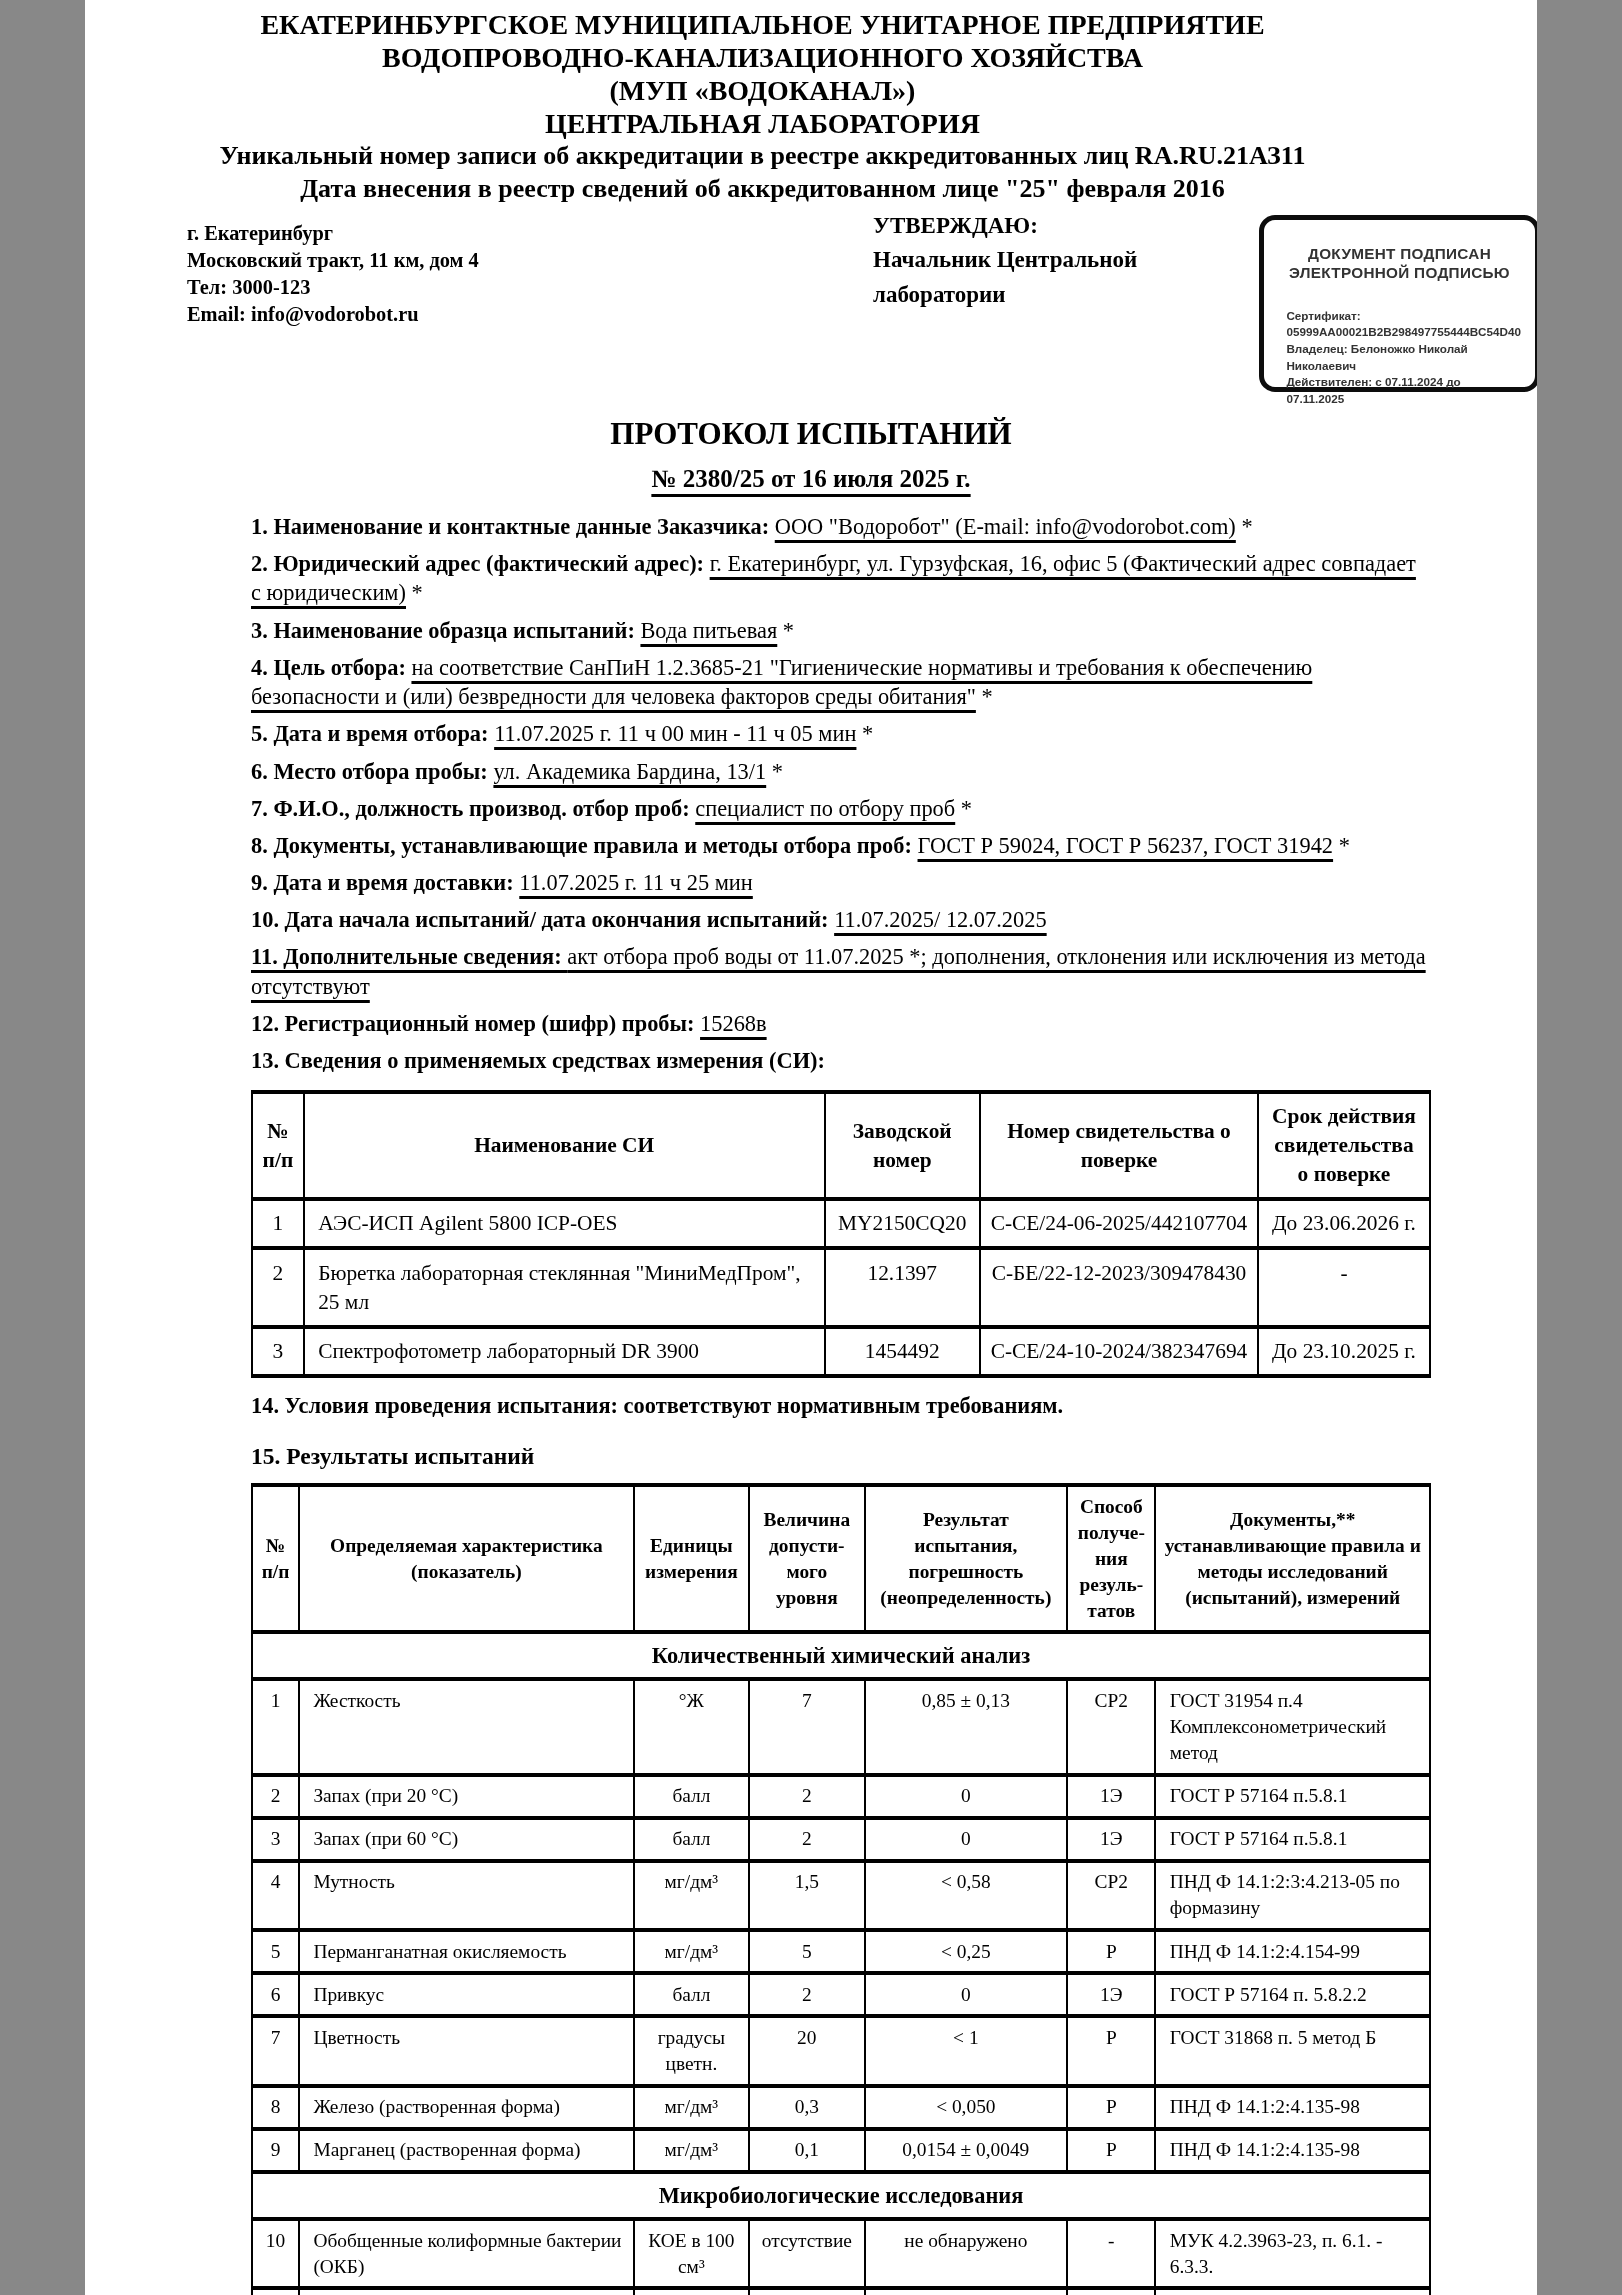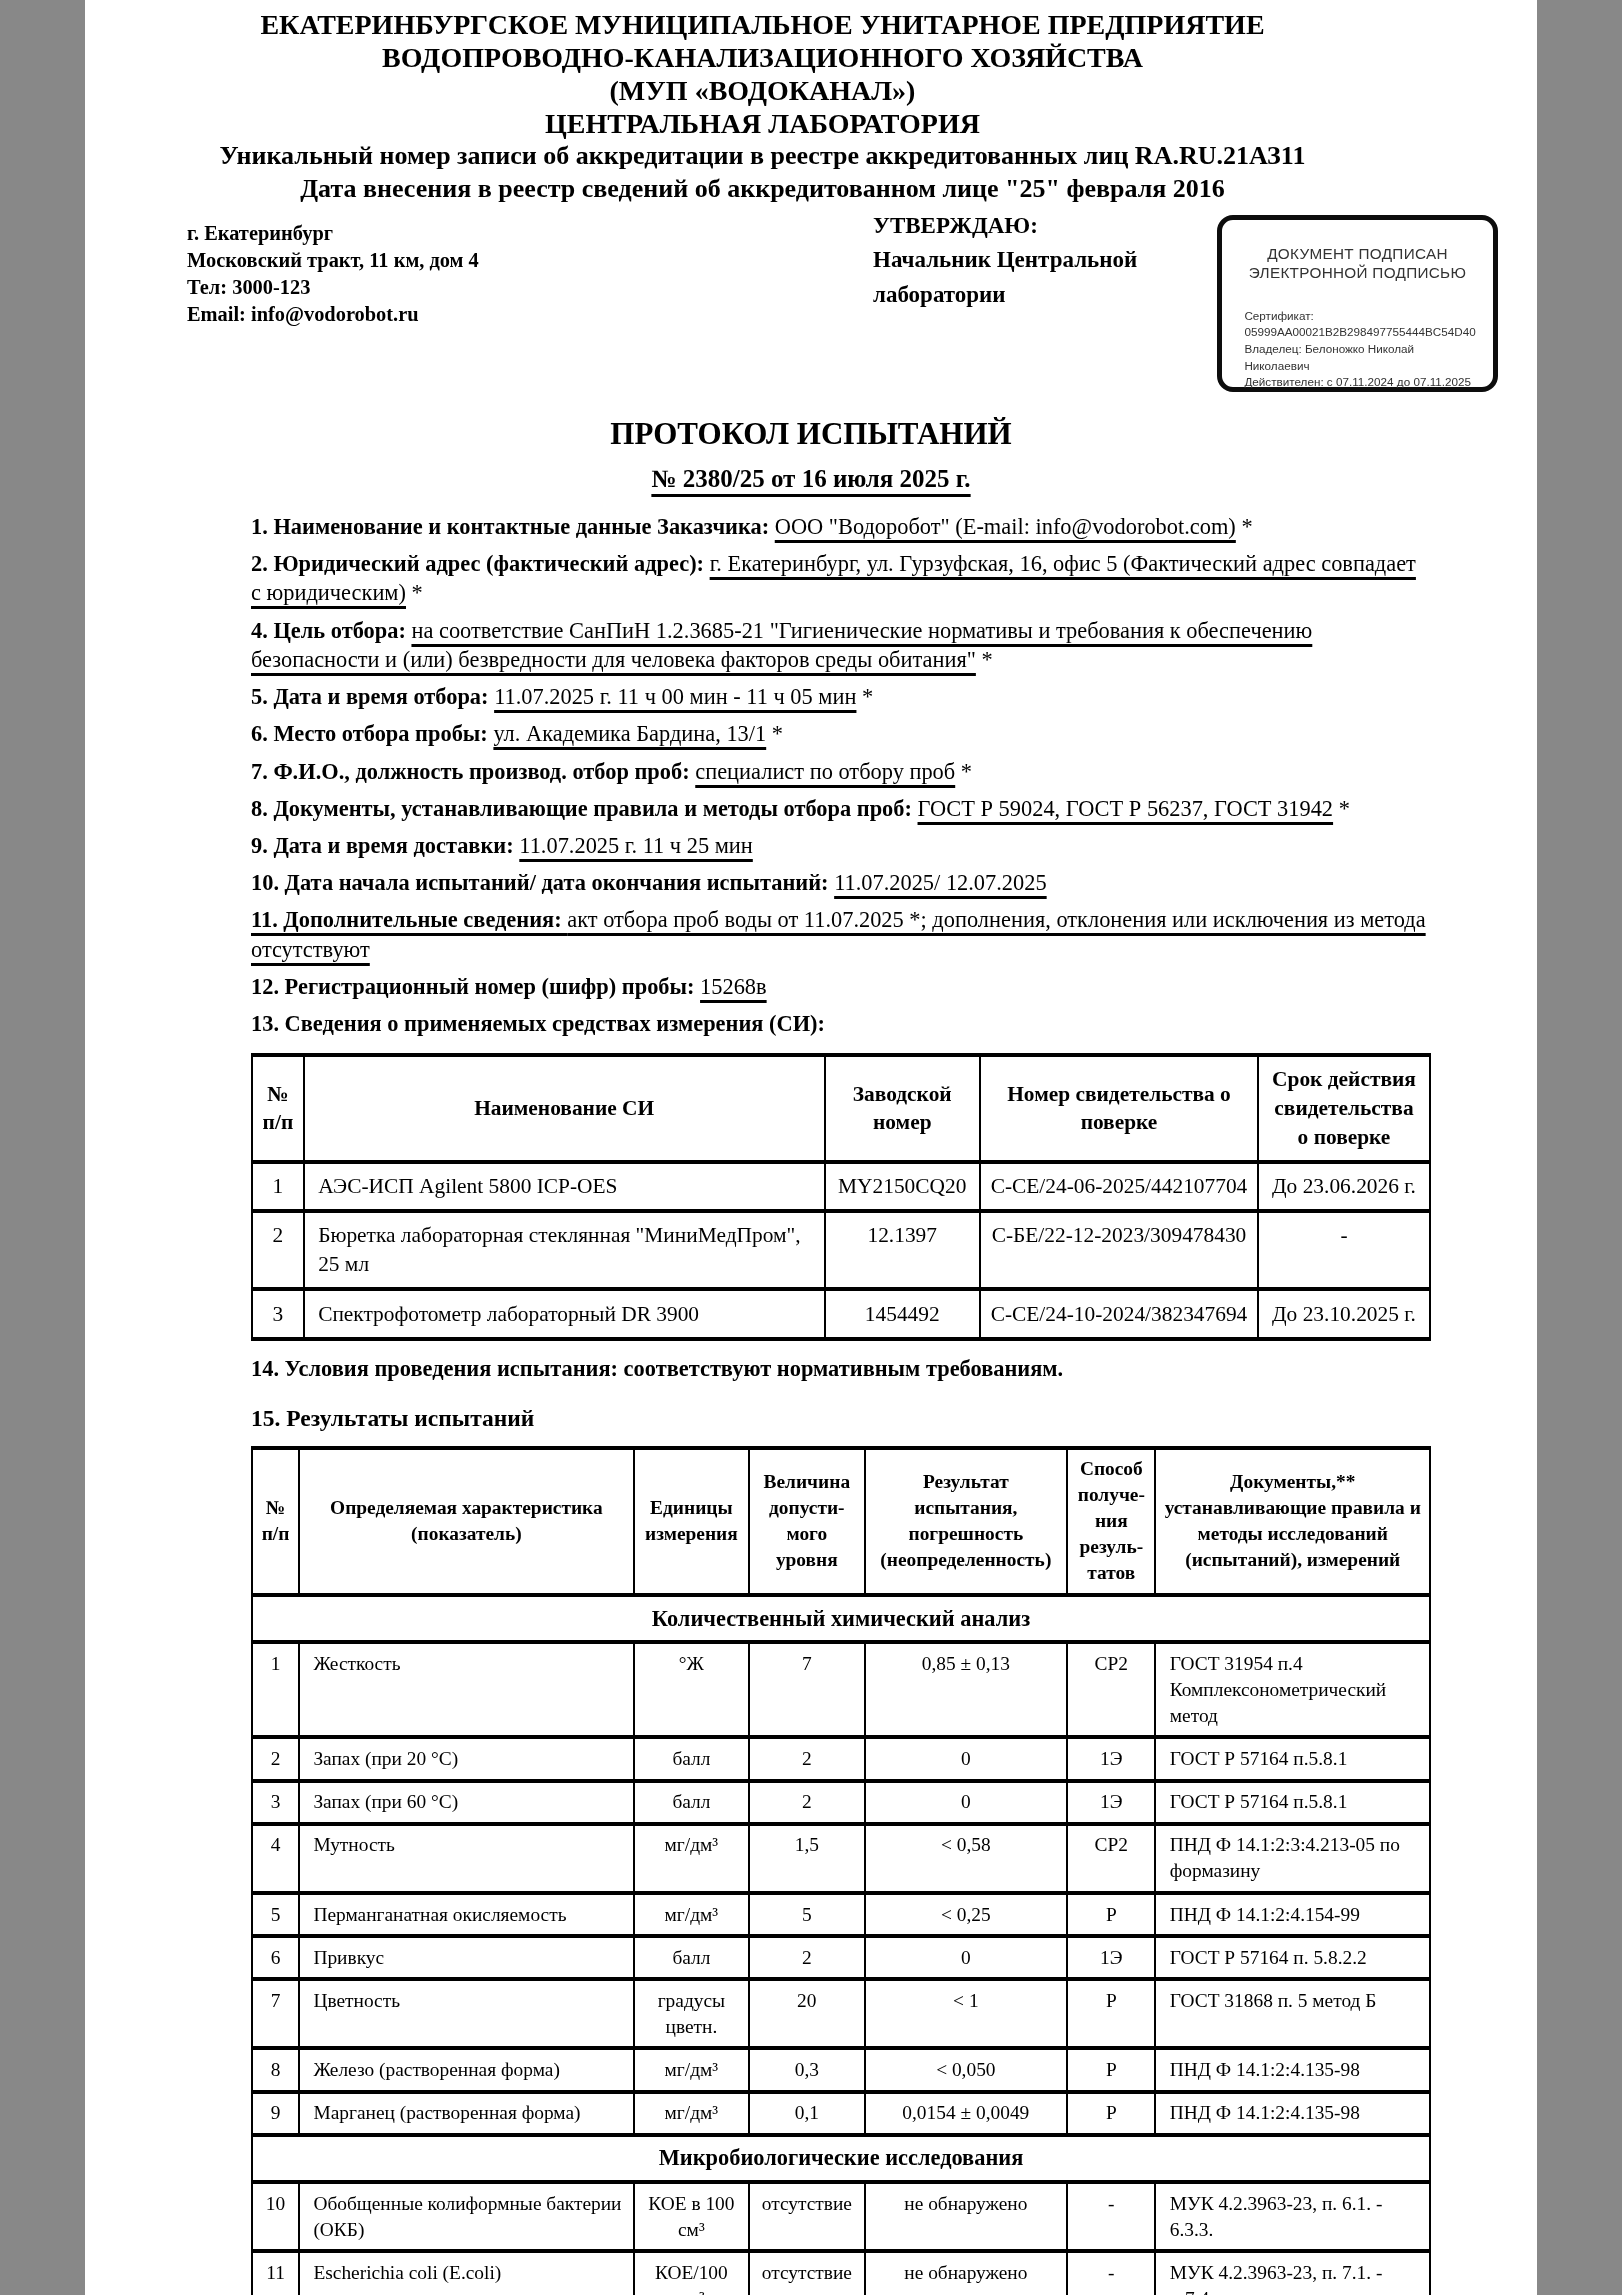--- a/index.html
+++ b/index.html
@@ -10,23 +10,23 @@
     position: relative; overflow: hidden; margin: 0 auto;
   }
   .header { text-align: center; padding: 8.2px 97px 0 0; font-weight: bold; }
   .org-line  { font-size: 28px; line-height: 1.18; }
   .accr-line { font-size: 26px; line-height: 1.26; }
   .head-row { position: relative; height: 201px; }
   .address { position: absolute; left: 102px; top: 14px; font-weight: bold;
              font-size: 20.4px; line-height: 1.32; }
   .approve { position: absolute; left: 788px; top: 3.1px; font-weight: bold;
              font-size: 23px; line-height: 1.5; }
-  .stamp { position: absolute; left: 1132px; top: 9.2px; width: 281px; height: 177px;
+  .stamp { position: absolute; left: 1174px; top: 9.2px; width: 281px; height: 177px;
            border: 5.6px solid #0d0d0d; border-radius: 16px;
-           font-family: "Liberation Sans", "DejaVu Sans", sans-serif; color: #333333; }
+           font-family: "Liberation Sans", "DejaVu Sans", sans-serif; color: #333333; font-weight: bold; }
   .stamp-title { margin-top: 23.5px; text-align: center; font-size: 15.3px;
                  line-height: 1.3; letter-spacing: 0.3px; }
   .stamp-cert { margin: 24.5px 14.3px 0 22.4px; font-size: 11.7px; line-height: 1.42; }
   .doc-title    { text-align: center; font-weight: bold; font-size: 31px; margin-top: 9.2px; }
   .doc-subtitle { text-align: center; font-weight: bold; font-size: 25px; margin-top: 13.3px; }
   .u { text-decoration: underline; text-decoration-thickness: 3.1px; text-underline-offset: 7.1px; }
   .content { padding: 0 106px 0 166px; }
   .items { margin-top: 18.4px; }
   .item { font-size: 22.4px; line-height: 1.32; margin-top: 7.6px; }
   .item .lbl { font-weight: bold; }
@@ -97,20 +97,21 @@
 
   <div class="doc-title">ПРОТОКОЛ ИСПЫТАНИЙ</div>
   <div class="doc-subtitle">
     <span class="u">№ 2380/25 от 16 июля 2025 г.</span>
   </div>
 
   <div class="content">
     <div class="items" id="items">
         <div class="item"><span class="lbl">1. Наименование и контактные данные Заказчика: </span><span class="val">ООО "Водоробот" (E-mail: info@vodorobot.com)</span><span class="tail"> *</span></div>
         <div class="item"><span class="lbl">2. Юридический адрес (фактический адрес): </span><span class="val">г. Екатеринбург, ул. Гурзуфская, 16, офис 5 (Фактический адрес совпадает с юридическим)</span><span class="tail"> *</span></div>
+        <div class="item"><span class="lbl">3. Наименование образца испытаний: </span><span class="val">Вода питьевая</span><span class="tail"> *</span></div>
         <div class="item"><span class="lbl">4. Цель отбора: </span><span class="val">на соответствие СанПиН 1.2.3685-21 "Гигиенические нормативы и требования к обеспечению безопасности и (или) безвредности для человека факторов среды обитания"</span><span class="tail"> *</span></div>
         <div class="item"><span class="lbl">5. Дата и время отбора: </span><span class="val">11.07.2025 г. 11 ч 00 мин - 11 ч 05 мин</span><span class="tail"> *</span></div>
         <div class="item"><span class="lbl">6. Место отбора пробы: </span><span class="val">ул. Академика Бардина, 13/1</span><span class="tail"> *</span></div>
         <div class="item"><span class="lbl">7. Ф.И.О., должность производ. отбор проб: </span><span class="val">специалист по отбору проб</span><span class="tail"> *</span></div>
         <div class="item"><span class="lbl">8. Документы, устанавливающие правила и методы отбора проб: </span><span class="val">ГОСТ Р 59024, ГОСТ Р 56237, ГОСТ 31942</span><span class="tail"> *</span></div>
         <div class="item"><span class="lbl">9. Дата и время доставки: </span><span class="val">11.07.2025 г. 11 ч 25 мин</span></div>
         <div class="item"><span class="lbl">10. Дата начала испытаний/ дата окончания испытаний: </span><span class="val">11.07.2025/ 12.07.2025</span></div>
         <div class="item lu"><span class="lbl">11. Дополнительные сведения: </span><span class="val">акт отбора проб воды от 11.07.2025 *; дополнения, отклонения или исключения из метода отсутствуют</span></div>
         <div class="item"><span class="lbl">12. Регистрационный номер (шифр) пробы: </span><span class="val">15268в</span></div>
         <div class="item"><span class="lbl">13. Сведения о применяемых средствах измерения (СИ): </span></div>

